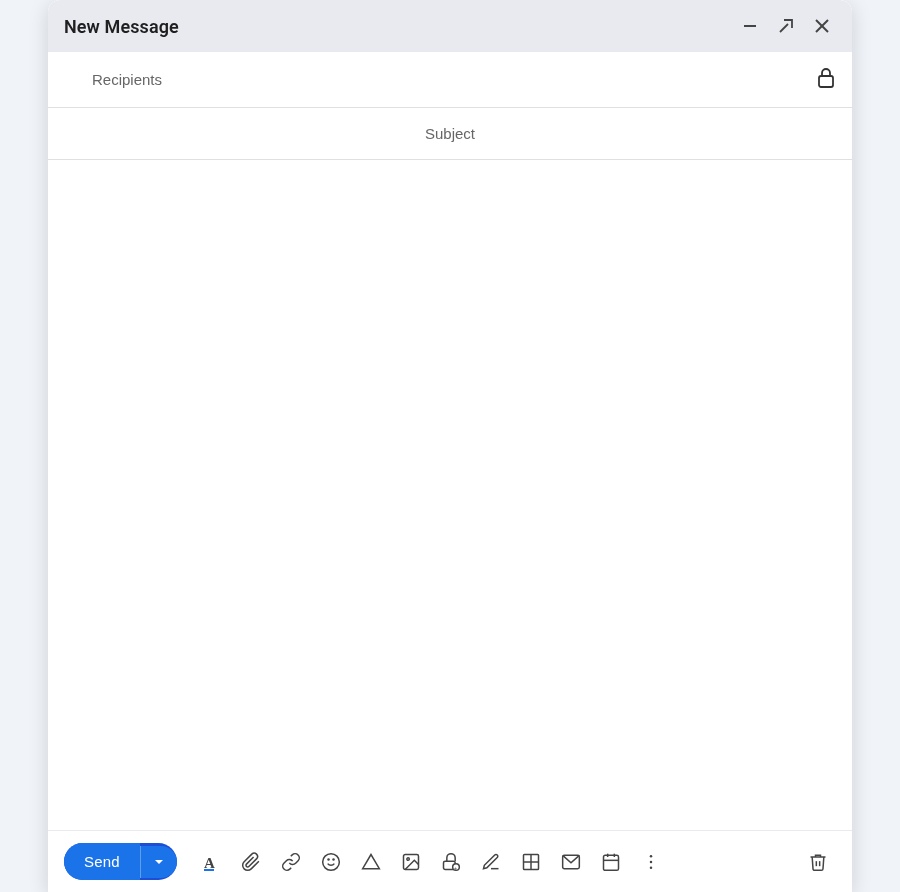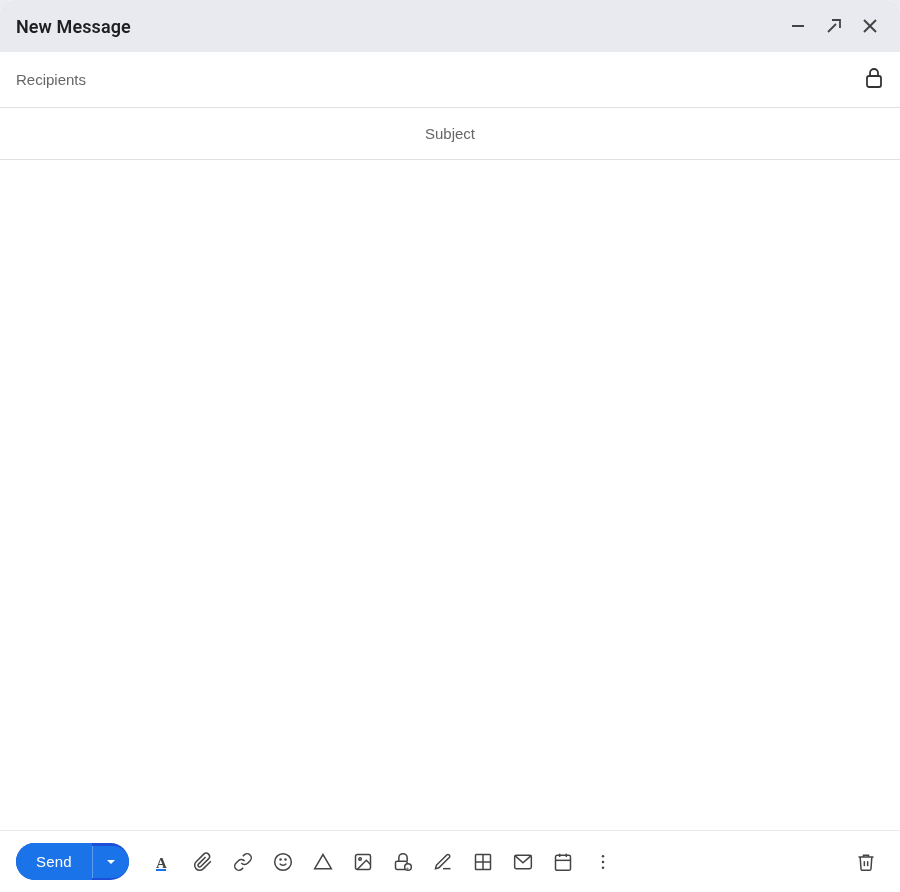--- a/index.html
+++ b/index.html
@@ -13,21 +13,21 @@
       background: #f0f4f9;
       display: flex;
       justify-content: center;
       align-items: center;
       width: 900px;
       height: 892px;
       overflow: hidden;
     }
 
     .compose-window {
-      width: 900px;
+      width: 804px;
       height: 892px;
       background: #ffffff;
       border-radius: 12px 12px 0 0;
       display: flex;
       flex-direction: column;
       box-shadow: 0 4px 20px rgba(0,0,0,0.15);
       overflow: hidden;
       position: relative;
     }
 
@@ -79,20 +79,21 @@
     }
 
     .recipients-input {
       flex: 1;
       border: none;
       outline: none;
       font-size: 15px;
       color: #666;
       background: transparent;
       padding: 16px 0;
+      margin-left: 28px;
     }
 
     .recipients-input::placeholder {
       color: #666;
     }
 
     .lock-icon {
       position: absolute;
       right: 16px;
       color: #333;

